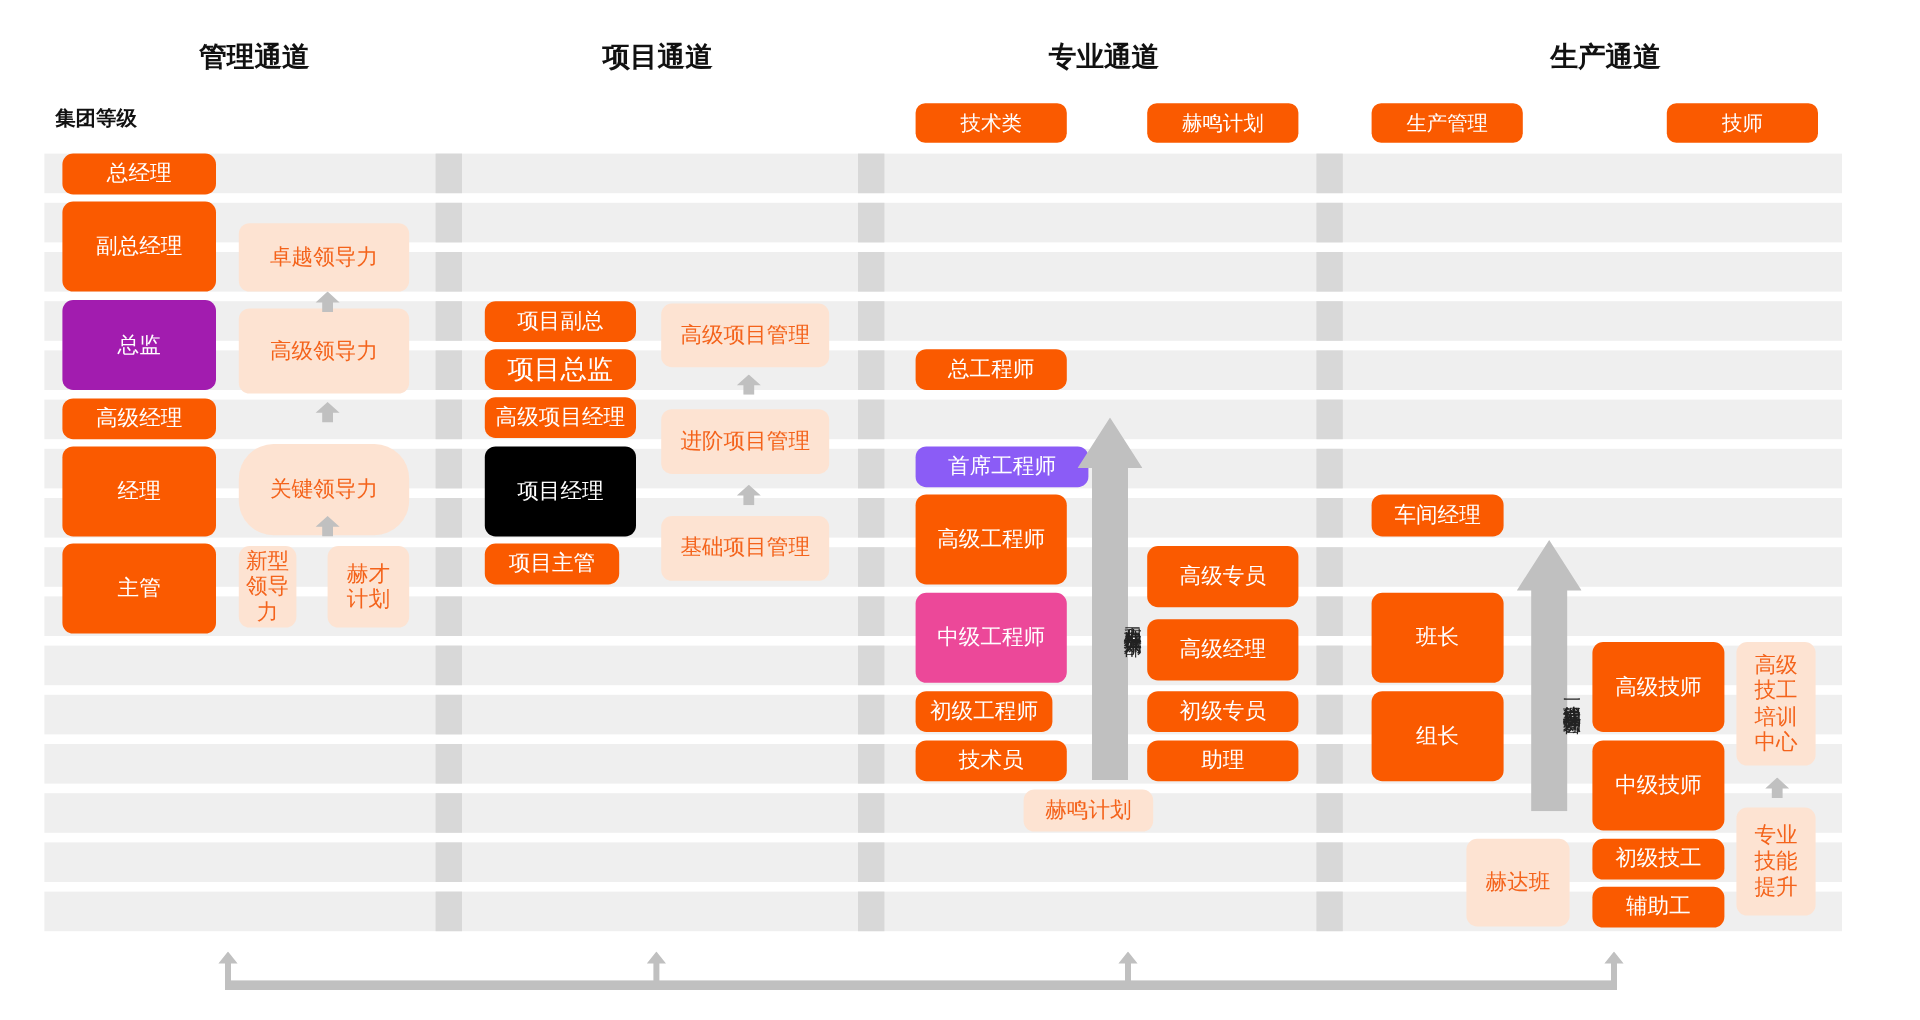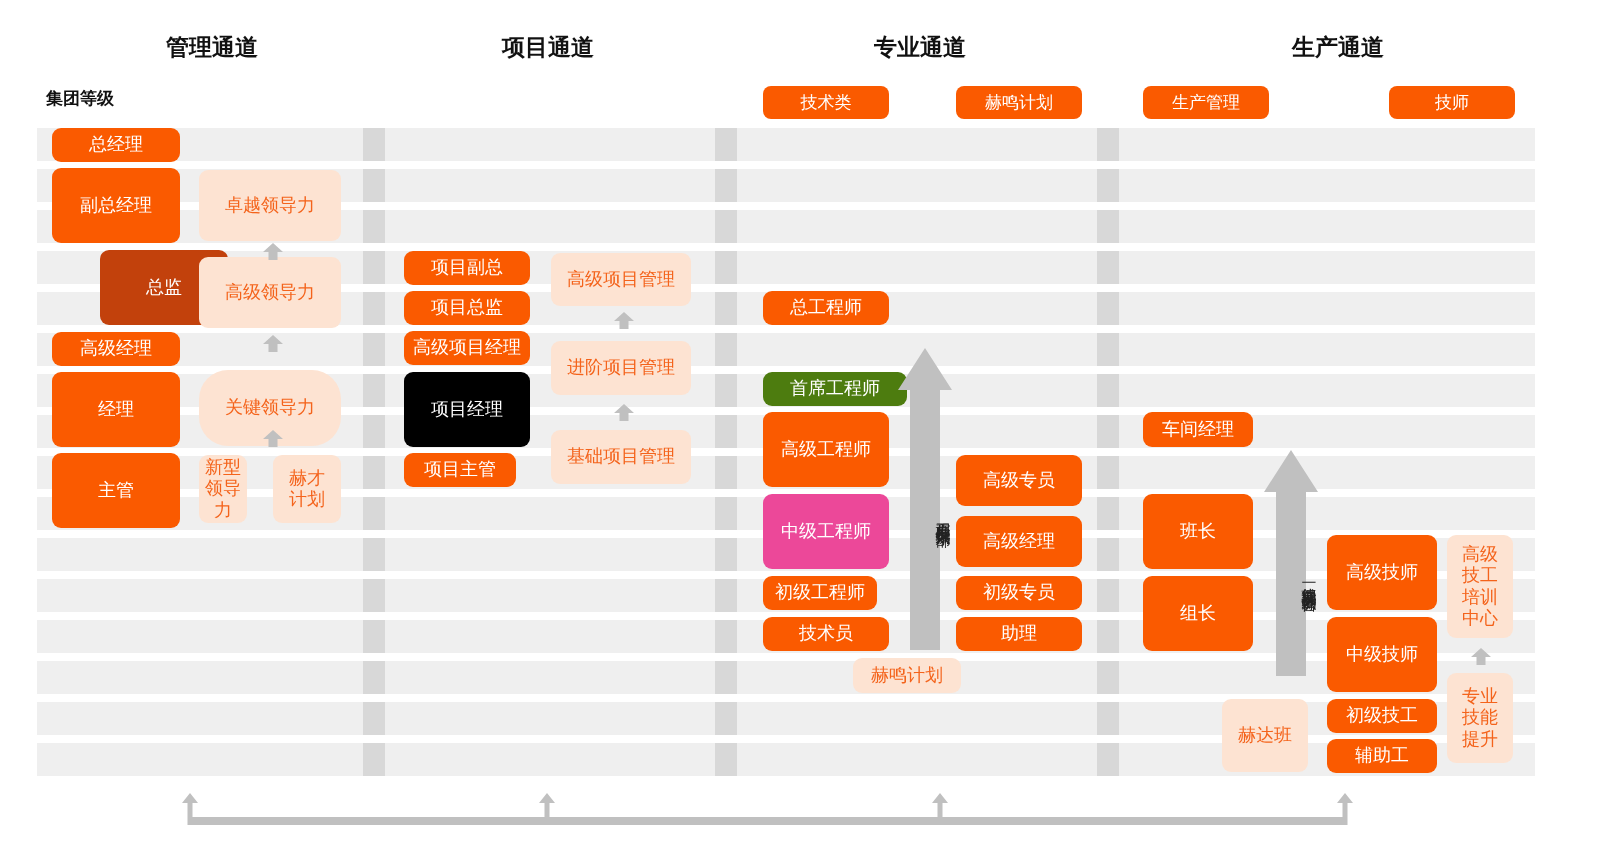--- a/index.html
+++ b/index.html
@@ -142,51 +142,51 @@
       <div class="chip" style="left: 1143px; top: 86px; width: 126px; background: rgb(250, 90, 0);">生产管理</div>
       <div class="chip" style="left: 1389px; top: 86px; width: 126px; background: rgb(250, 90, 0);">技师</div>
     </div>
   <div id="pills-layer">
       <div class="pill solid" style="left: 52px; top: 128px; width: 128px; height: 34px; background: rgb(250, 90, 0); color: rgb(255, 255, 255); font-size: 18px;">
         <span>总经理</span>
       </div>
       <div class="pill solid" style="left: 52px; top: 168px; width: 128px; height: 75px; background: rgb(250, 90, 0); color: rgb(255, 255, 255); font-size: 18px;">
         <span>副总经理</span>
       </div>
-      <div class="pill solid" style="left: 52px; top: 250px; width: 128px; height: 75px; background: #c2410c; color: rgb(255, 255, 255); font-size: 18px; margin-left: 48px;">
+      <div class="pill solid" style="left: 52px; top: 250px; width: 128px; height: 75px; background: #a21caf; color: rgb(255, 255, 255); font-size: 18px;">
         <span>总监</span>
       </div>
       <div class="pill solid" style="left: 52px; top: 332px; width: 128px; height: 34px; background: rgb(250, 90, 0); color: rgb(255, 255, 255); font-size: 18px;">
         <span>高级经理</span>
       </div>
       <div class="pill solid" style="left: 52px; top: 372px; width: 128px; height: 75px; background: rgb(250, 90, 0); color: rgb(255, 255, 255); font-size: 18px;">
         <span>经理</span>
       </div>
       <div class="pill solid" style="left: 52px; top: 453px; width: 128px; height: 75px; background: rgb(250, 90, 0); color: rgb(255, 255, 255); font-size: 18px;">
         <span>主管</span>
       </div>
-      <div class="pill soft" style="left: 199px; top: 170px; width: 142px; height: 71px; background: rgb(253, 227, 210); color: rgb(244, 99, 27); font-size: 18px;">
+      <div class="pill soft" style="left: 199px; top: 186px; width: 142px; height: 57px; background: rgb(253, 227, 210); color: rgb(244, 99, 27); font-size: 18px;">
         <span>卓越领导力</span>
       </div>
       <div class="pill soft" style="left: 199px; top: 257px; width: 142px; height: 71px; background: rgb(253, 227, 210); color: rgb(244, 99, 27); font-size: 18px;">
         <span>高级领导力</span>
       </div>
       <div class="pill soft" style="left: 199px; top: 370px; width: 142px; height: 76px; background: rgb(253, 227, 210); color: rgb(244, 99, 27); font-size: 18px; border-radius: 29px;">
         <span>关键领导力</span>
       </div>
       <div class="pill soft" style="left: 199px; top: 455px; width: 48px; height: 68px; background: rgb(253, 227, 210); color: rgb(244, 99, 27); font-size: 18px;">
         <span>新型<br>领导力</span>
       </div>
       <div class="pill soft" style="left: 273px; top: 455px; width: 68px; height: 68px; background: rgb(253, 227, 210); color: rgb(244, 99, 27); font-size: 18px;">
         <span>赫才<br>计划</span>
       </div>
       <div class="pill solid" style="left: 404px; top: 251px; width: 126px; height: 34px; background: rgb(250, 90, 0); color: rgb(255, 255, 255); font-size: 18px;">
         <span>项目副总</span>
       </div>
-      <div class="pill solid" style="left: 404px; top: 291px; width: 126px; height: 34px; background: rgb(250, 90, 0); color: rgb(255, 255, 255); font-size: 18px;">
+      <div class="pill solid" style="left: 404px; top: 291px; width: 126px; height: 34px; background: rgb(250, 90, 0); color: rgb(255, 255, 255); font-size: 22px;">
         <span>项目总监</span>
       </div>
       <div class="pill solid" style="left: 404px; top: 331px; width: 126px; height: 34px; background: rgb(250, 90, 0); color: rgb(255, 255, 255); font-size: 18px;">
         <span>高级项目经理</span>
       </div>
       <div class="pill solid" style="left: 404px; top: 372px; width: 126px; height: 75px; background: #000000; color: rgb(255, 255, 255); font-size: 18px;">
         <span>项目经理</span>
       </div>
       <div class="pill solid" style="left: 404px; top: 453px; width: 112px; height: 34px; background: rgb(250, 90, 0); color: rgb(255, 255, 255); font-size: 18px;">
         <span>项目主管</span>
@@ -196,21 +196,21 @@
       </div>
       <div class="pill soft" style="left: 551px; top: 341px; width: 140px; height: 54px; background: rgb(253, 227, 210); color: rgb(244, 99, 27); font-size: 18px;">
         <span>进阶项目管理</span>
       </div>
       <div class="pill soft" style="left: 551px; top: 430px; width: 140px; height: 54px; background: rgb(253, 227, 210); color: rgb(244, 99, 27); font-size: 18px;">
         <span>基础项目管理</span>
       </div>
       <div class="pill solid" style="left: 763px; top: 291px; width: 126px; height: 34px; background: rgb(250, 90, 0); color: rgb(255, 255, 255); font-size: 18px;">
         <span>总工程师</span>
       </div>
-      <div class="pill solid" style="left: 763px; top: 372px; width: 144px; height: 34px; background: #4d7c0f; color: rgb(255, 255, 255); font-size: 18px;">
+      <div class="pill solid" style="left: 763px; top: 372px; width: 144px; height: 34px; background: #8b5cf6; color: rgb(255, 255, 255); font-size: 18px;">
         <span>首席工程师</span>
       </div>
       <div class="pill solid" style="left: 763px; top: 412px; width: 126px; height: 75px; background: rgb(250, 90, 0); color: rgb(255, 255, 255); font-size: 18px;">
         <span>高级工程师</span>
       </div>
       <div class="pill solid" style="left: 763px; top: 494px; width: 126px; height: 75px; background: #ec4899; color: rgb(255, 255, 255); font-size: 18px;">
         <span>中级工程师</span>
       </div>
       <div class="pill solid" style="left: 763px; top: 576px; width: 114px; height: 34px; background: rgb(250, 90, 0); color: rgb(255, 255, 255); font-size: 18px;">
         <span>初级工程师</span>

